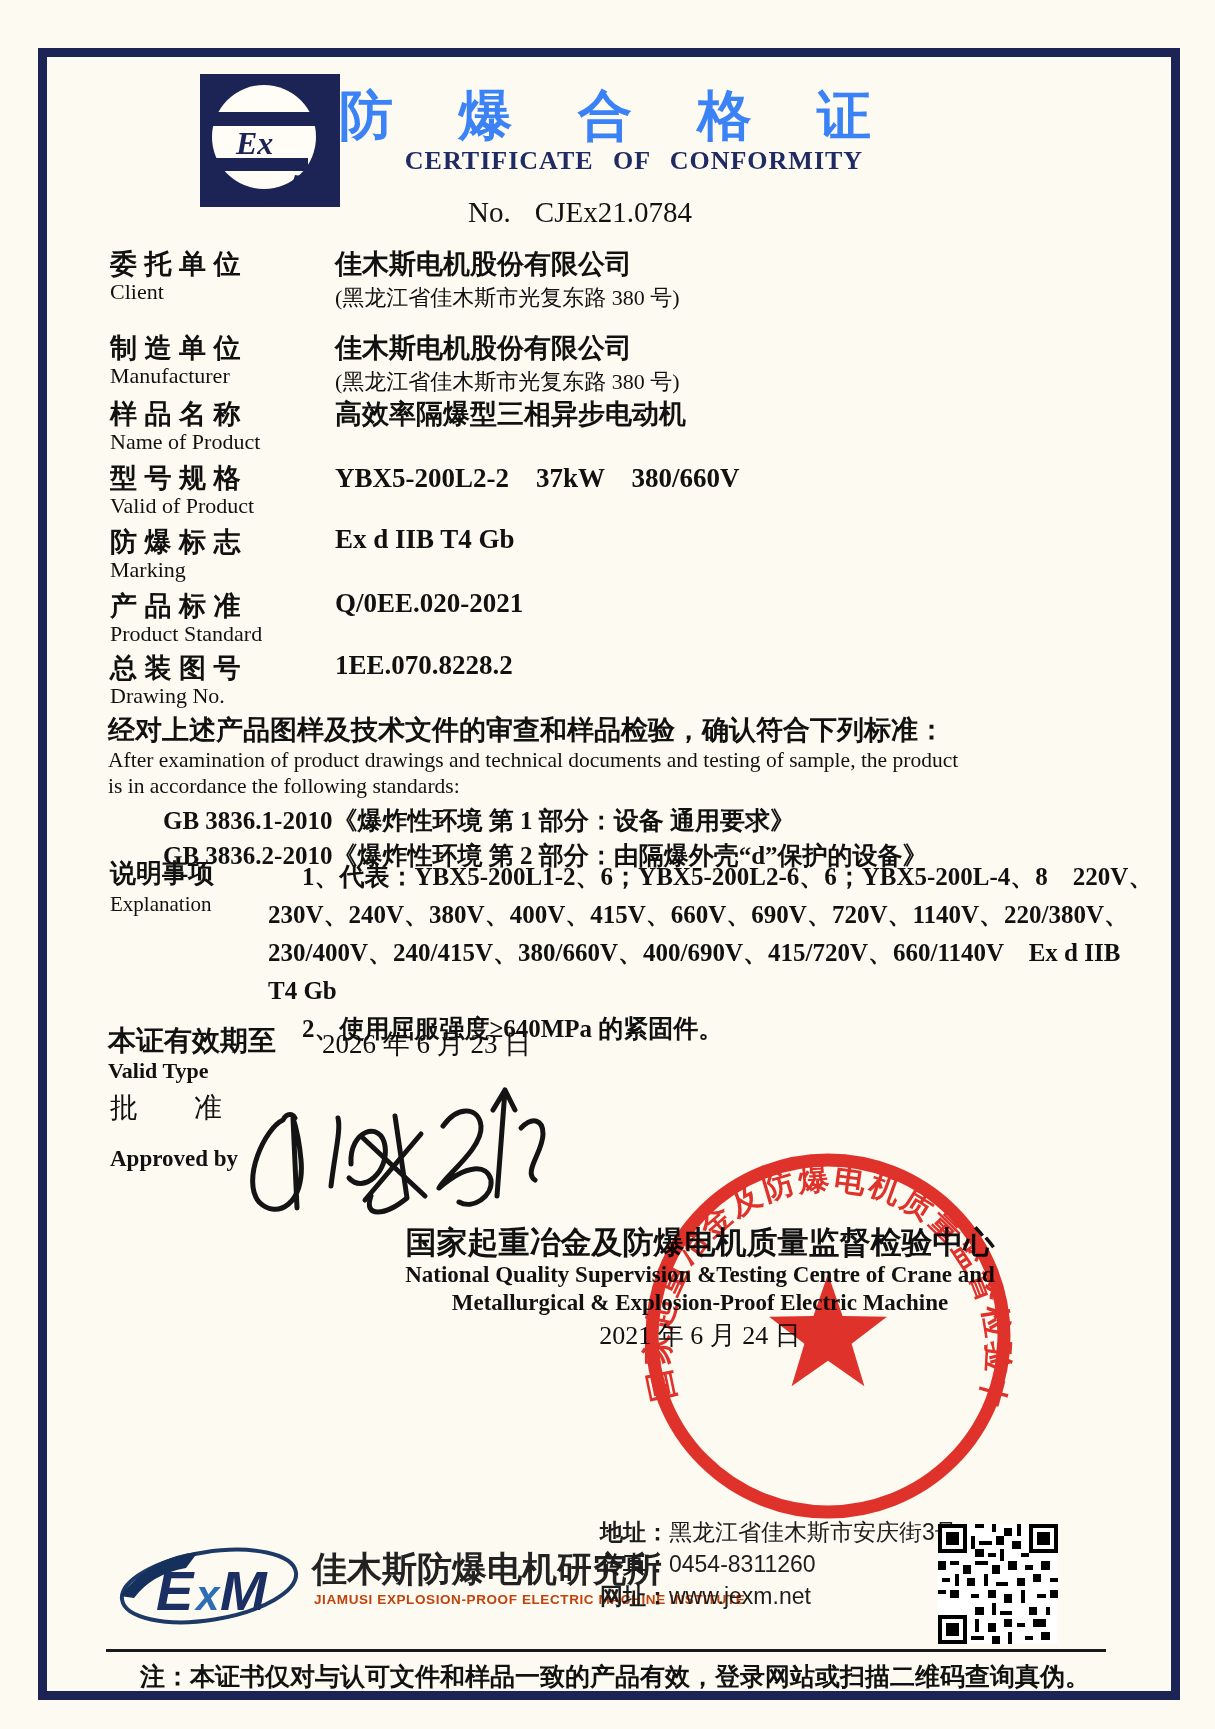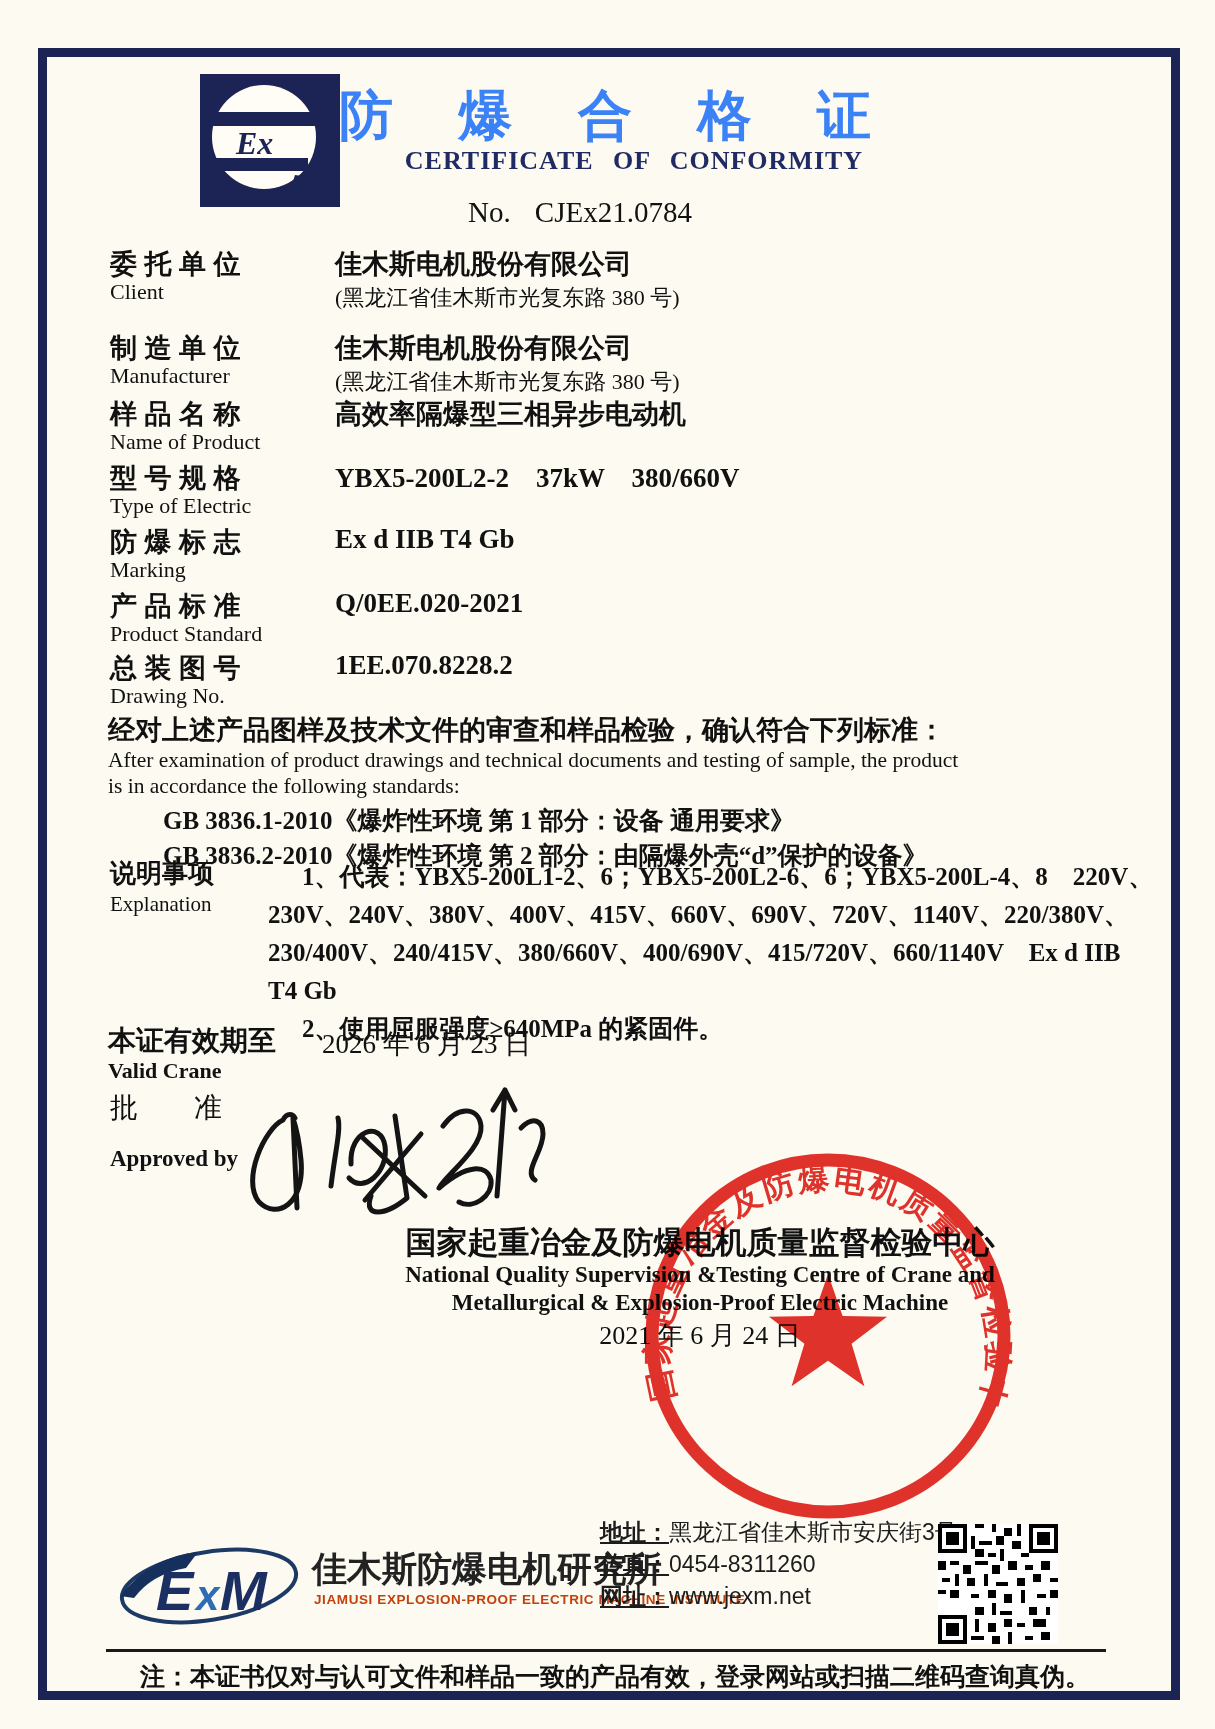--- a/index.html
+++ b/index.html
@@ -61,21 +61,21 @@
   .org-en1{position:absolute;left:360px;top:1262px;width:680px;text-align:center;font-size:23px;font-weight:bold;font-family:"Liberation Serif","DejaVu Serif",serif;white-space:nowrap;}
   .org-en2{position:absolute;left:360px;top:1290px;width:680px;text-align:center;font-size:23px;font-weight:bold;font-family:"Liberation Serif","DejaVu Serif",serif;white-space:nowrap;}
   .org-date{position:absolute;left:360px;top:1318px;width:680px;text-align:center;font-size:26px;font-family:"Liberation Serif","DejaVu Serif",serif;white-space:nowrap;}
   .stamp{position:absolute;left:630px;top:1138px;width:396px;height:396px;mix-blend-mode:multiply;opacity:.93;}
   
   .jexm-logo{position:absolute;left:112px;top:1538px;width:190px;height:92px;}
   .inst-cn{position:absolute;left:312px;top:1546px;font-size:35px;font-weight:bold;color:#222;white-space:nowrap;}
   .inst-en{position:absolute;left:314px;top:1592px;font-size:13.5px;font-weight:bold;color:#c2410c;letter-spacing:.6px;white-space:nowrap;}
   .contact{position:absolute;left:600px;top:1516px;}
   .c-line{font-size:23px;line-height:32px;color:#1c1c1c;white-space:nowrap;}
-  .c-line b{font-weight:bold;text-decoration:underline;}
+  .c-line b{font-weight:bold;}
   .qr{position:absolute;left:938px;top:1524px;width:120px;height:120px;}
   .foot-rule{position:absolute;left:106px;top:1649px;width:1000px;height:3px;background:#1a1a1a;}
   .foot-note{position:absolute;left:120px;top:1660px;width:990px;text-align:center;font-size:25px;font-weight:bold;white-space:nowrap;}
 </style>
 </head>
 <body>
 
 <div class="frame"></div>
 
 <div class="exlogo">
@@ -108,21 +108,21 @@
   <div class="f-val">佳木斯电机股份有限公司</div>
   <div class="f-note">(黑龙江省佳木斯市光复东路 380 号)</div>
 </div>
 <div class="field-row" style="top:396px">
   <div class="f-cn">样 品 名 称</div>
   <div class="f-en">Name of Product</div>
   <div class="f-val">高效率隔爆型三相异步电动机</div>
 </div>
 <div class="field-row" style="top:460px">
   <div class="f-cn">型 号 规 格</div>
-  <div class="f-en">Type of Electric</div>
+  <div class="f-en">Valid of Product</div>
   <div class="f-val">YBX5-200L2-2　37kW　380/660V</div>
 </div>
 <div class="field-row" style="top:524px">
   <div class="f-cn">防 爆 标 志</div>
   <div class="f-en">Marking</div>
   <div class="f-val">Ex d IIB T4 Gb</div>
 </div>
 <div class="field-row" style="top:588px">
   <div class="f-cn">产 品 标 准</div>
   <div class="f-en">Product Standard</div>
@@ -146,21 +146,21 @@
 <div class="exp-label-en">Explanation</div>
 <div class="exp-lines">
   <div class="exp-line ind">1、代表：YBX5-200L1-2、6；YBX5-200L2-6、6；YBX5-200L-4、8　220V、</div>
   <div class="exp-line">230V、240V、380V、400V、415V、660V、690V、720V、1140V、220/380V、</div>
   <div class="exp-line">230/400V、240/415V、380/660V、400/690V、415/720V、660/1140V　Ex d IIB</div>
   <div class="exp-line">T4 Gb</div>
   <div class="exp-line ind">2、使用屈服强度≥640MPa 的紧固件。</div>
 </div>
 
 <div class="valid-cn">本证有效期至</div>
-<div class="valid-en">Valid Crane</div>
+<div class="valid-en">Valid Type</div>
 <div class="valid-val">2026 年 6 月 23 日</div>
 
 <div class="appr-cn">批　　准</div>
 <div class="appr-en">Approved by</div>
 <div class="signature">
   <svg width="330" height="175" viewBox="0 0 330 175">
     <g fill="none" stroke="#141414" stroke-width="5" stroke-linecap="round" stroke-linejoin="round">
       <path d="M60,50 C58,46 52,44 48,52 C30,60 6,112 24,134 C42,152 70,136 66,92 C64,70 60,56 58,50 L62,140"></path>
       <path d="M96,118 C100,84 106,62 103,50"></path>
       <path d="M116,96 C114,62 146,52 150,78 C154,104 128,126 114,110"></path>

